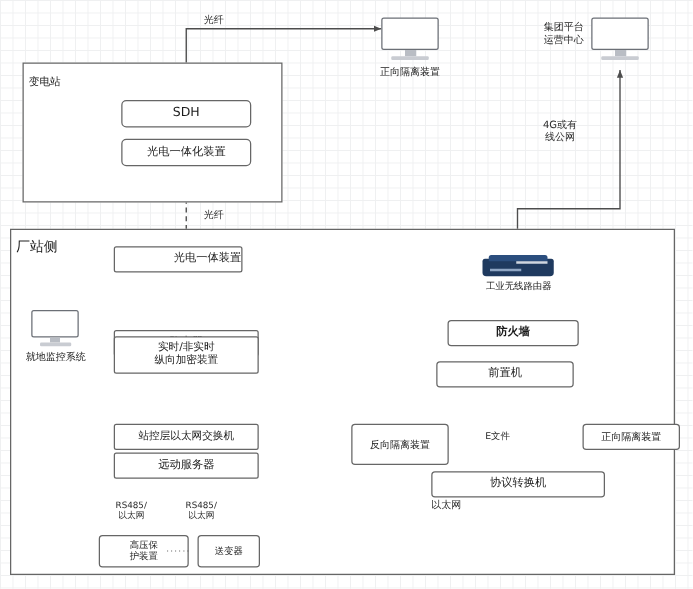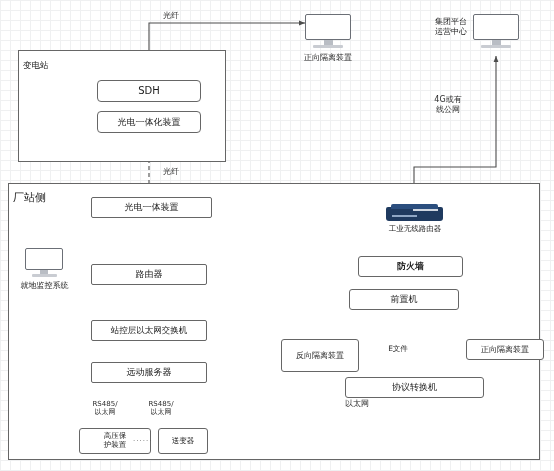--- a/index.html
+++ b/index.html
@@ -160,30 +160,34 @@
   </svg>
 
   <div class="node" style="left:97px;top:80px;width:104px;height:22px;font-size:10px;border-radius:4px;">
     <span>SDH</span>
   </div>
 
   <div class="node" style="left:97px;top:111px;width:104px;height:22px;font-size:9px;border-radius:4px;">
     <span>光电一体化装置</span>
   </div>
 
-  <div class="node" style="left:91px;top:197px;width:121px;height:21px;font-size:9px;">
+  <div class="node" style="left:91px;top:197px;width:103px;height:21px;font-size:9px;justify-content:flex-end;">
     <span>光电一体装置</span>
   </div>
 
   <div class="node" style="left:91px;top:233px;width:116px;height:21px;font-size:9px;margin-top:31px;">
     <span>路由器</span>
   </div>
 
-
-  <div class="node" style="left:91px;top:320px;width:116px;height:21px;font-size:8.5px;">
+  <div class="node" style="left:91px;top:269px;width:116px;height:30px;font-size:8.5px;">
+    <span style="white-space:pre-line;">实时/非实时
+纵向加密装置</span>
+  </div>
+
+  <div class="node" style="left:91px;top:339px;width:116px;height:21px;font-size:8.5px;">
     <span>站控层以太网交换机</span>
   </div>
 
   <div class="node" style="left:91px;top:362px;width:116px;height:21px;font-size:9px;">
     <span>远动服务器</span>
   </div>
 
   <div class="node" style="left:79px;top:428px;width:72px;height:26px;font-size:7.5px;border-radius:3px;">
     <span style="white-space:pre-line;">高压保
 护装置</span>

